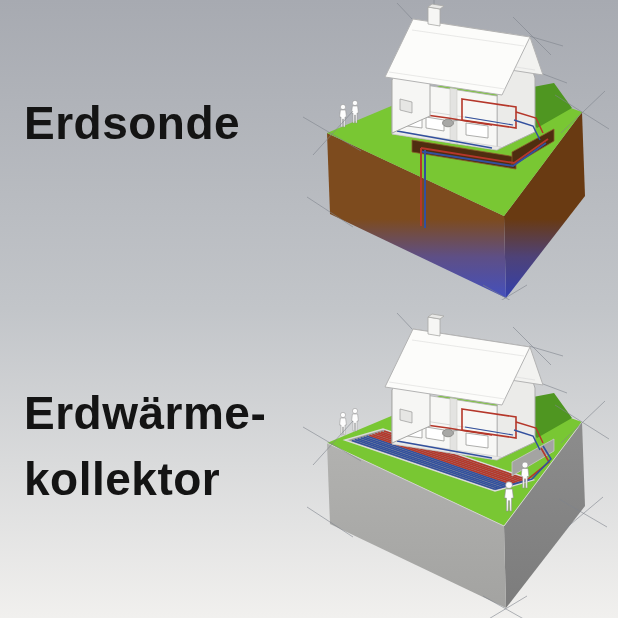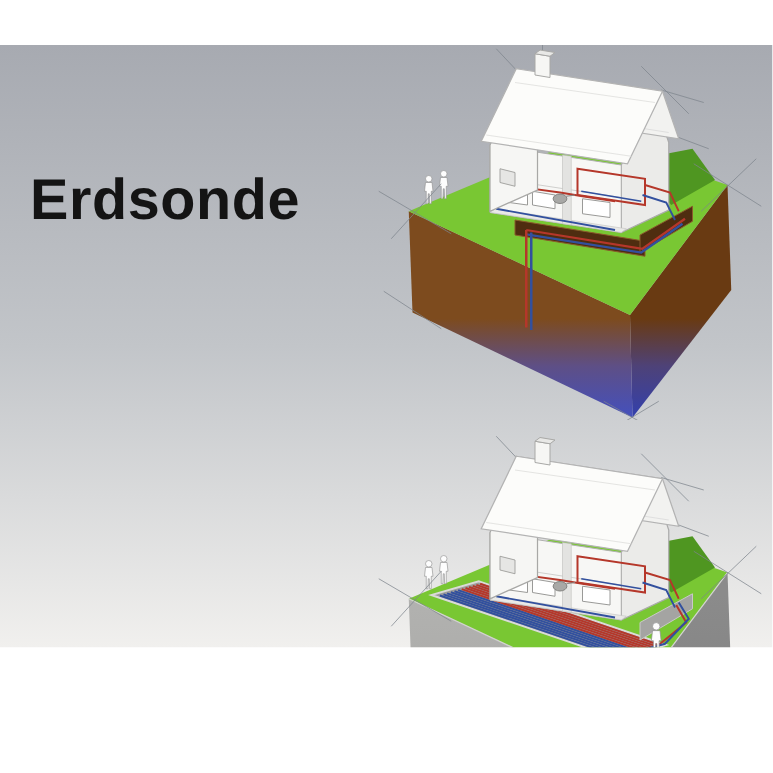--- a/index.html
+++ b/index.html
@@ -1,25 +1,24 @@
 <!DOCTYPE html>
 <html style="--background-top: #a7aab1; --background-bottom: #f1f0ee; --label-text: #141414; --lawn-green: #79c733; --lawn-shadow-green: #4f9621; --soil-brown: #7d4b1e; --soil-brown-dark: #693a12; --deep-ground-blue: #4450bd; --deep-ground-blue-dark: #3340ad; --rock-gray-light: #b2b2b0; --rock-gray-dark: #8b8b8b; --pipe-warm-red: #b5372a; --pipe-cold-blue: #32509e; --house-white: #f6f6f4; --trench-brown: #4f2d10; --trench-rim-brown: #8a5c2c; --construction-line-gray: #7e848c;"><head>
 <meta charset="utf-8">
 <style>
   html,body{margin:0;padding:0;}
   #page{
     position:relative;
-    width:618px;height:482px;
+    width:618px;height:618px;
     overflow:hidden;
     background:linear-gradient(180deg,
       var(--background-top,#a7aab1) 0%,
       #c2c5c9 50%,
       var(--background-bottom,#f1f0ee) 100%);
     font-family:"Liberation Sans",sans-serif;
-    margin-top:36px;
   }
   .label{
     position:absolute;
     left:24px;
     font-weight:bold;
     font-size:46px;
     line-height:1.0;
     color:var(--label-text,#141414);
     letter-spacing:0.5px;
   }
@@ -93,20 +92,24 @@
         <g stroke="#a8a8a6" stroke-width=".8">
           <polygon points="128,7 140,9 140,26 128,24" fill="#f6f6f4"></polygon>
           <polygon points="128,7 140,9 144,6 132,4" fill="#e8e8e6"></polygon>
         </g>
       </g>
     </defs>
   </svg>
 
   <div class="label" id="label-erdsonde">Erdsonde</div>
 
+  <div class="label" id="label-collector">
+    <span>Erdwärme-</span><br>
+    <span>kollektor</span>
+  </div>
 
   <svg id="diagram-erdsonde" class="diagram" width="318" height="300" viewBox="0 0 318 300">
     <defs>
       <linearGradient id="gsoilL" x1="0" y1="140" x2="0" y2="298" gradientUnits="userSpaceOnUse">
         <stop offset="0" style="stop-color:var(--soil-brown,#7d4b1e)"></stop>
         <stop offset=".5" style="stop-color:var(--soil-brown,#7d4b1e)"></stop>
         <stop offset=".74" style="stop-color:#5e4f86"></stop>
         <stop offset="1" style="stop-color:var(--deep-ground-blue,#4450bd)"></stop>
       </linearGradient>
       <linearGradient id="gsoilR" x1="0" y1="140" x2="0" y2="298" gradientUnits="userSpaceOnUse">

